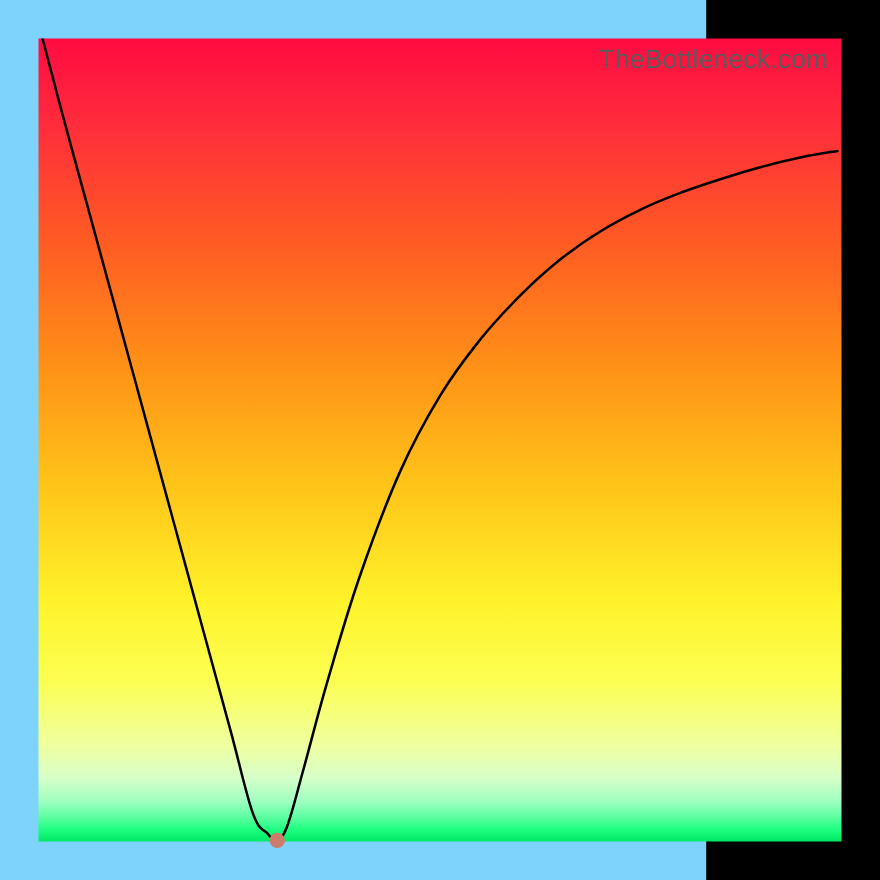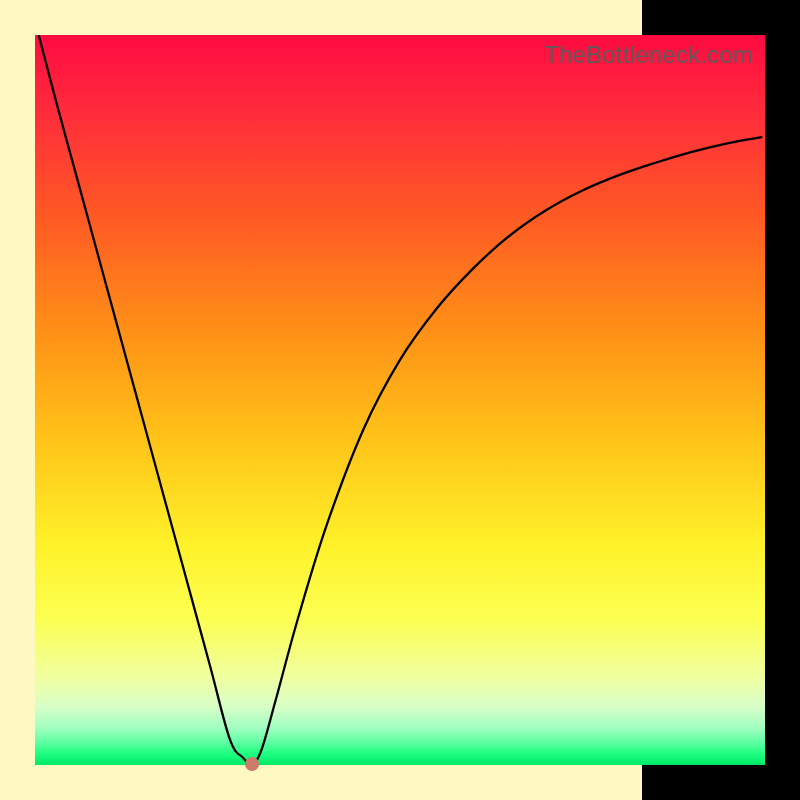--- a/index.html
+++ b/index.html
@@ -1,21 +1,21 @@
 <!DOCTYPE html>
 <html><head>
 <meta charset="utf-8">
 <style>
   * { margin: 0; padding: 0; box-sizing: border-box; }
   html, body { width: 800px; height: 800px; overflow: hidden; background: #000; }
   .wrap {
     position: relative;
     width: 642px;
     height: 800px;
-    background: #fef9c3;
+    background: #7dd3fc;
   }
   .plot {
     position: absolute;
     left: 35px;
     top: 35px;
     width: 730px;
     height: 730px;
     background: linear-gradient(to bottom,
       #ff0b41 0%,
       #ff2a3c 10%,

